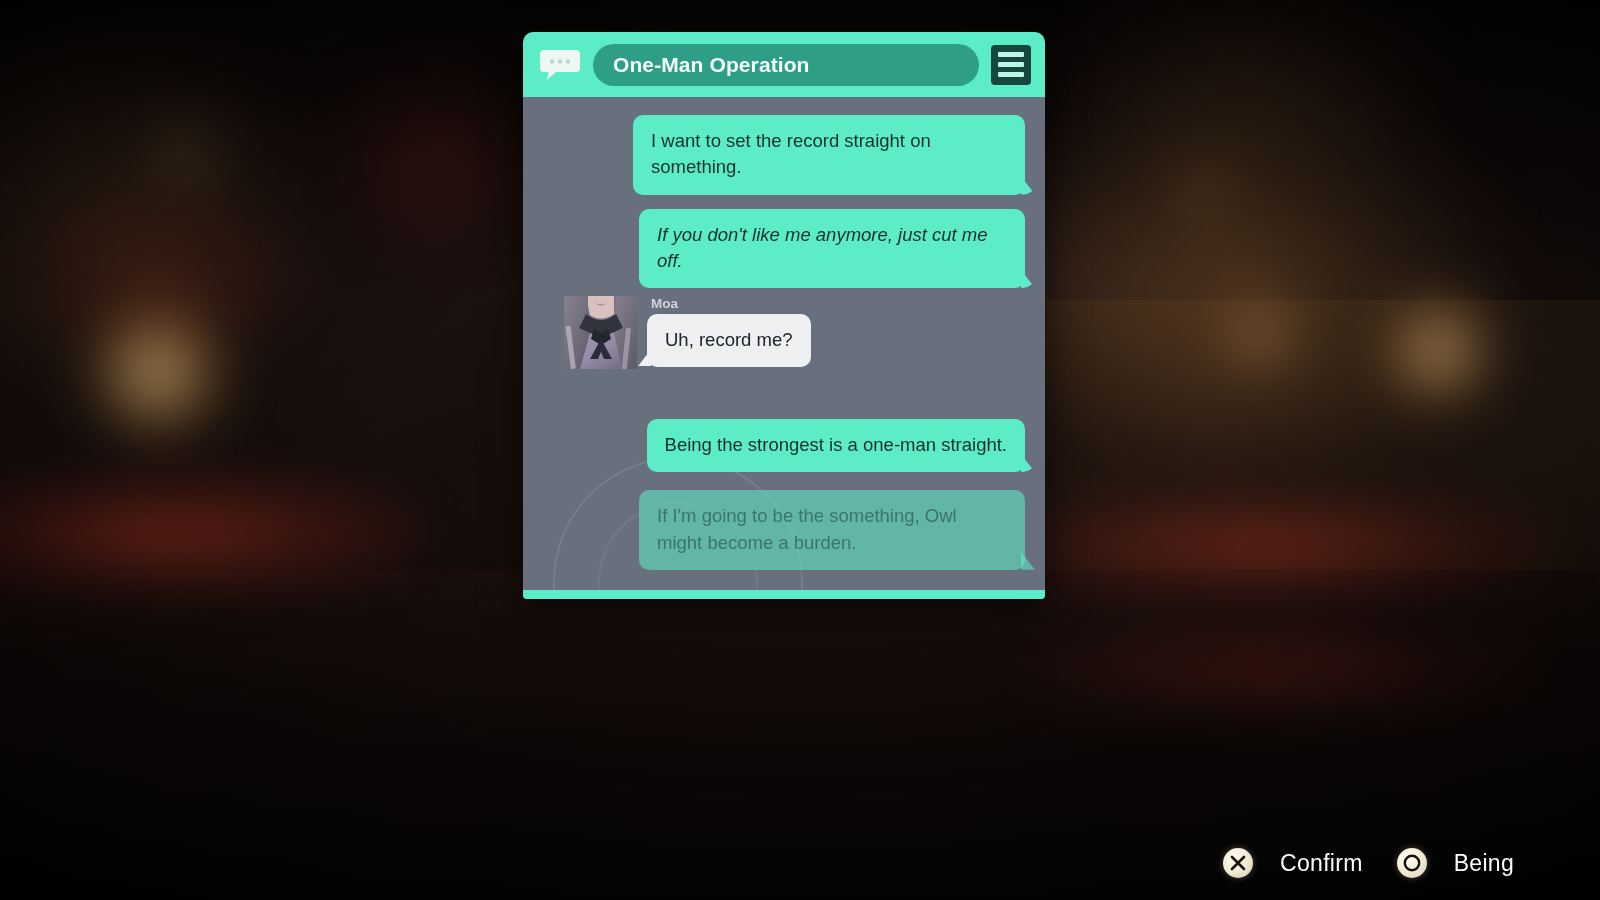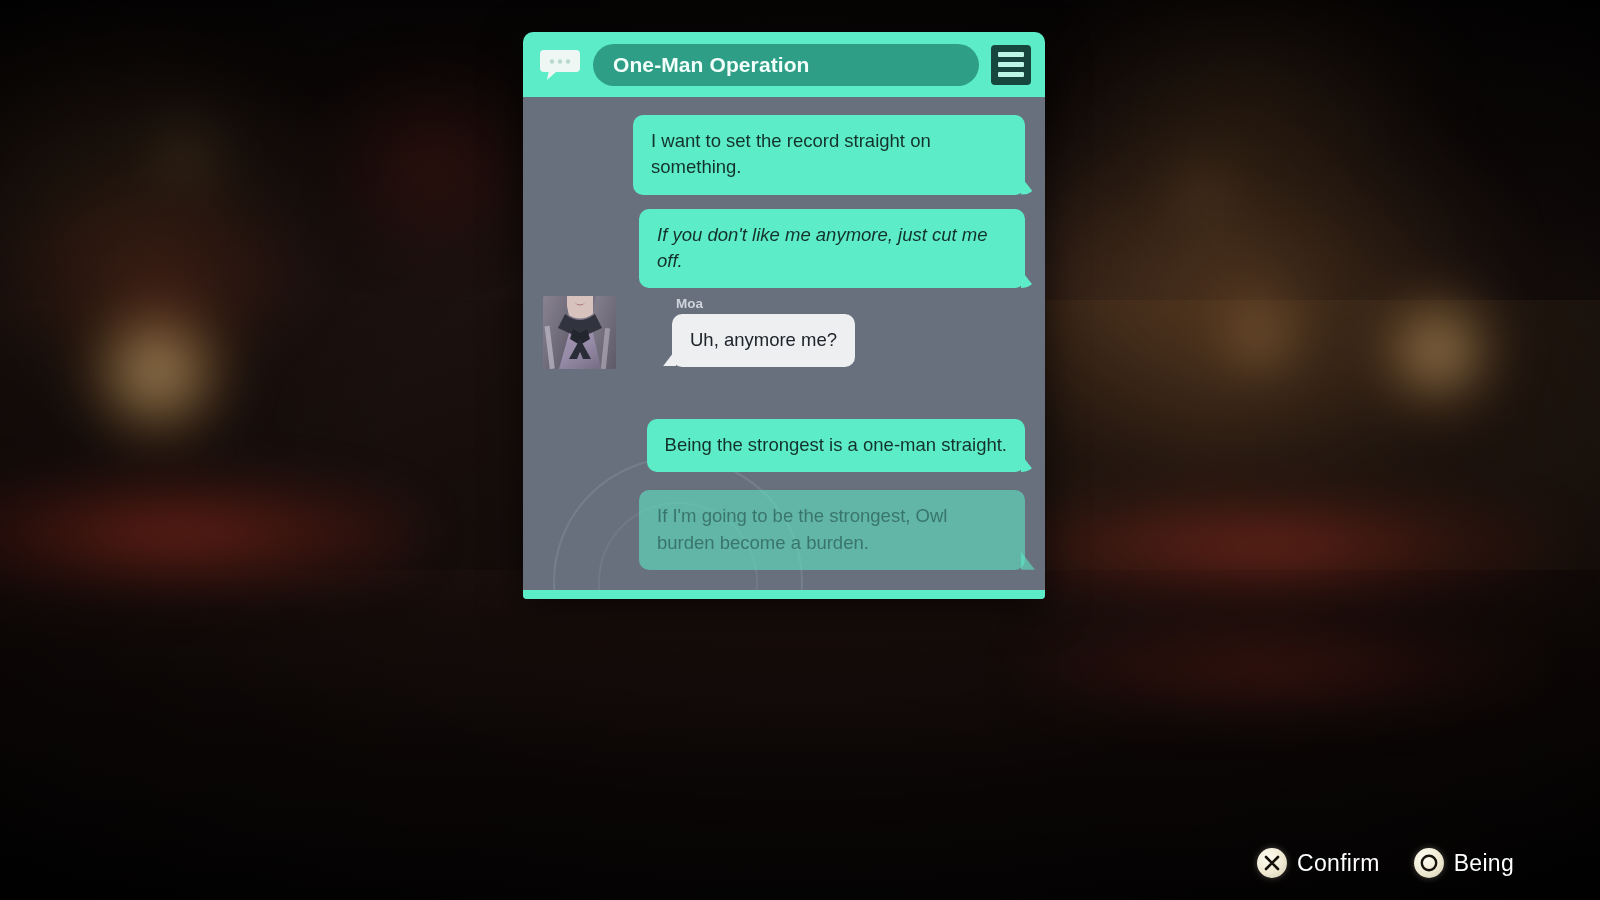--- a/index.html
+++ b/index.html
@@ -130,20 +130,21 @@
     background: #BDF5E6;
     border-radius: 1px;
   }
 
   
   .panel-body {
     position: relative;
     height: 698px;
     background: #68707E;
     overflow: hidden;
+    padding-left: 21px;
   }
 
   .deco { position: absolute; inset: 0; pointer-events: none; }
   .deco .ring {
     position: absolute;
     border: 2px solid rgba(210,225,230,0.13);
     border-radius: 50%;
   }
   .deco .dot {
     position: absolute;
@@ -153,21 +154,21 @@
   .deco .dot.solid { background: rgba(96,185,175,0.42); }
 
   .msg-list {
     position: relative;
     z-index: 2;
     padding: 18px 20px 0 20px;
   }
 
   .row { display: flex; margin-bottom: 14px; }
   .row.right { justify-content: flex-end; }
-  .row.left  { justify-content: flex-start; align-items: flex-start; gap: 46px; }
+  .row.left  { justify-content: flex-start; align-items: flex-start; }
 
   .bubble {
     position: relative;
     max-width: 392px;
     border-radius: 10px;
     padding: 13px 18px 14px 18px;
     font-size: 18.5px;
     line-height: 1.42;
     word-wrap: break-word;
   }
@@ -244,21 +245,21 @@
   
   .prompts {
     position: absolute;
     right: 86px;
     bottom: 22px;
     display: flex;
     align-items: center;
     gap: 34px;
     z-index: 10;
   }
-  .prompt { display: flex; align-items: center; gap: 10px; }
+  .prompt { display: flex; align-items: center; gap: 27px; }
   .prompt .glyph {
     width: 30px; height: 30px;
     border-radius: 50%;
     background: radial-gradient(circle at 36% 32%, #fffdf2 0%, #efe9d2 55%, #cfc8ae 100%);
     display: flex; align-items: center; justify-content: center;
     box-shadow: 0 0 7px rgba(255,250,225,0.28);
   }
   .prompt .label {
     color: #FFFFFF;
     font-size: 23px;
@@ -378,34 +379,34 @@
                 <path d="M37 43 l11 20 h-8 l-5 -12z" fill="#23252e"></path>
                 <rect x="4" y="30" width="5" height="43" fill="#cfc7d4" opacity=".7" transform="rotate(-7 6 50)"></rect>
                 <rect x="60" y="32" width="5" height="41" fill="#cfc7d4" opacity=".55" transform="rotate(6 62 52)"></rect>
                 <rect x="0" y="0" width="73" height="73" fill="#5f6b7a" opacity=".12"></rect>
               </svg>
             </div>
           </div>
           <div class="speaker-col">
             <div class="speaker-name">Moa</div>
             <div class="bubble other">
-              <span>Uh, anymore me?</span>
+              <span>Uh, record me?</span>
             </div>
           </div>
         </div>
 
         <div class="row right" style="margin-bottom:18px;">
           <div class="bubble self" style="max-width:398px;">
             <span>Being the strongest is a one-man straight.</span>
           </div>
         </div>
 
         <div class="row right">
           <div class="bubble dim" style="max-width:386px;">
-            <span>If I'm going to be the strongest, Owl burden become a burden.</span>
+            <span>If I'm going to be the something, Owl might become a burden.</span>
           </div>
         </div>
 
       </div>
     </div>
 
     <div class="panel-footer"></div>
   </div>
 
   <div class="prompts">

